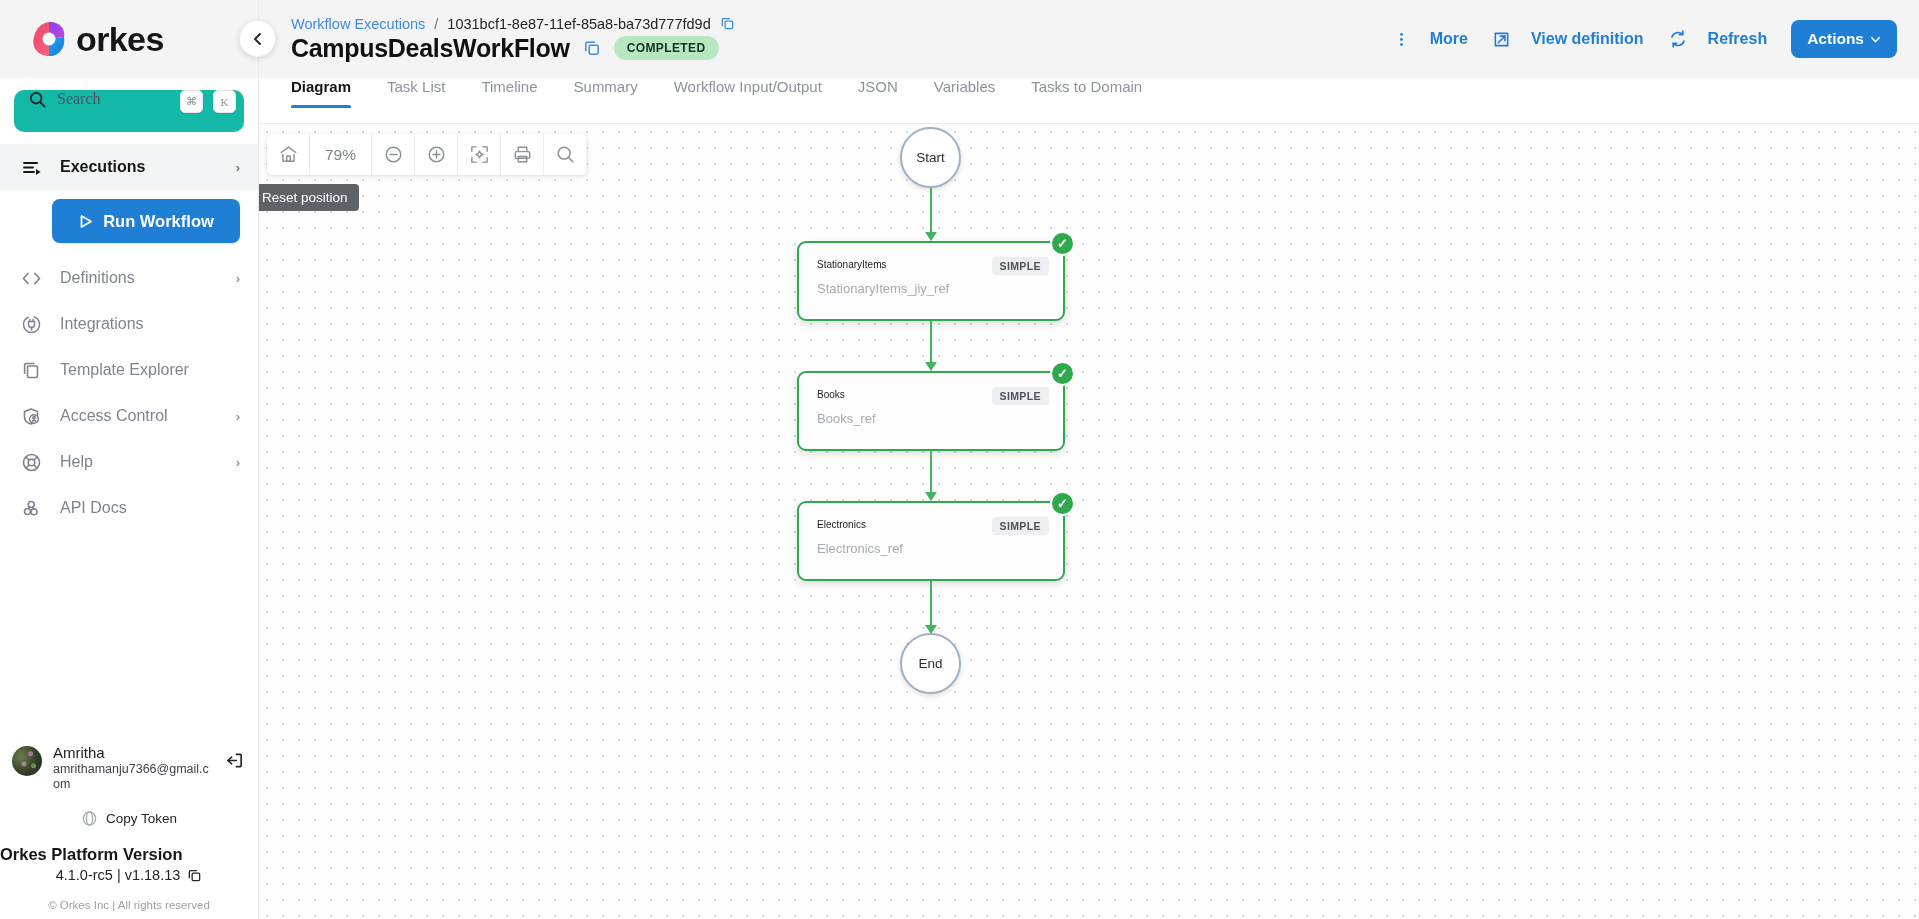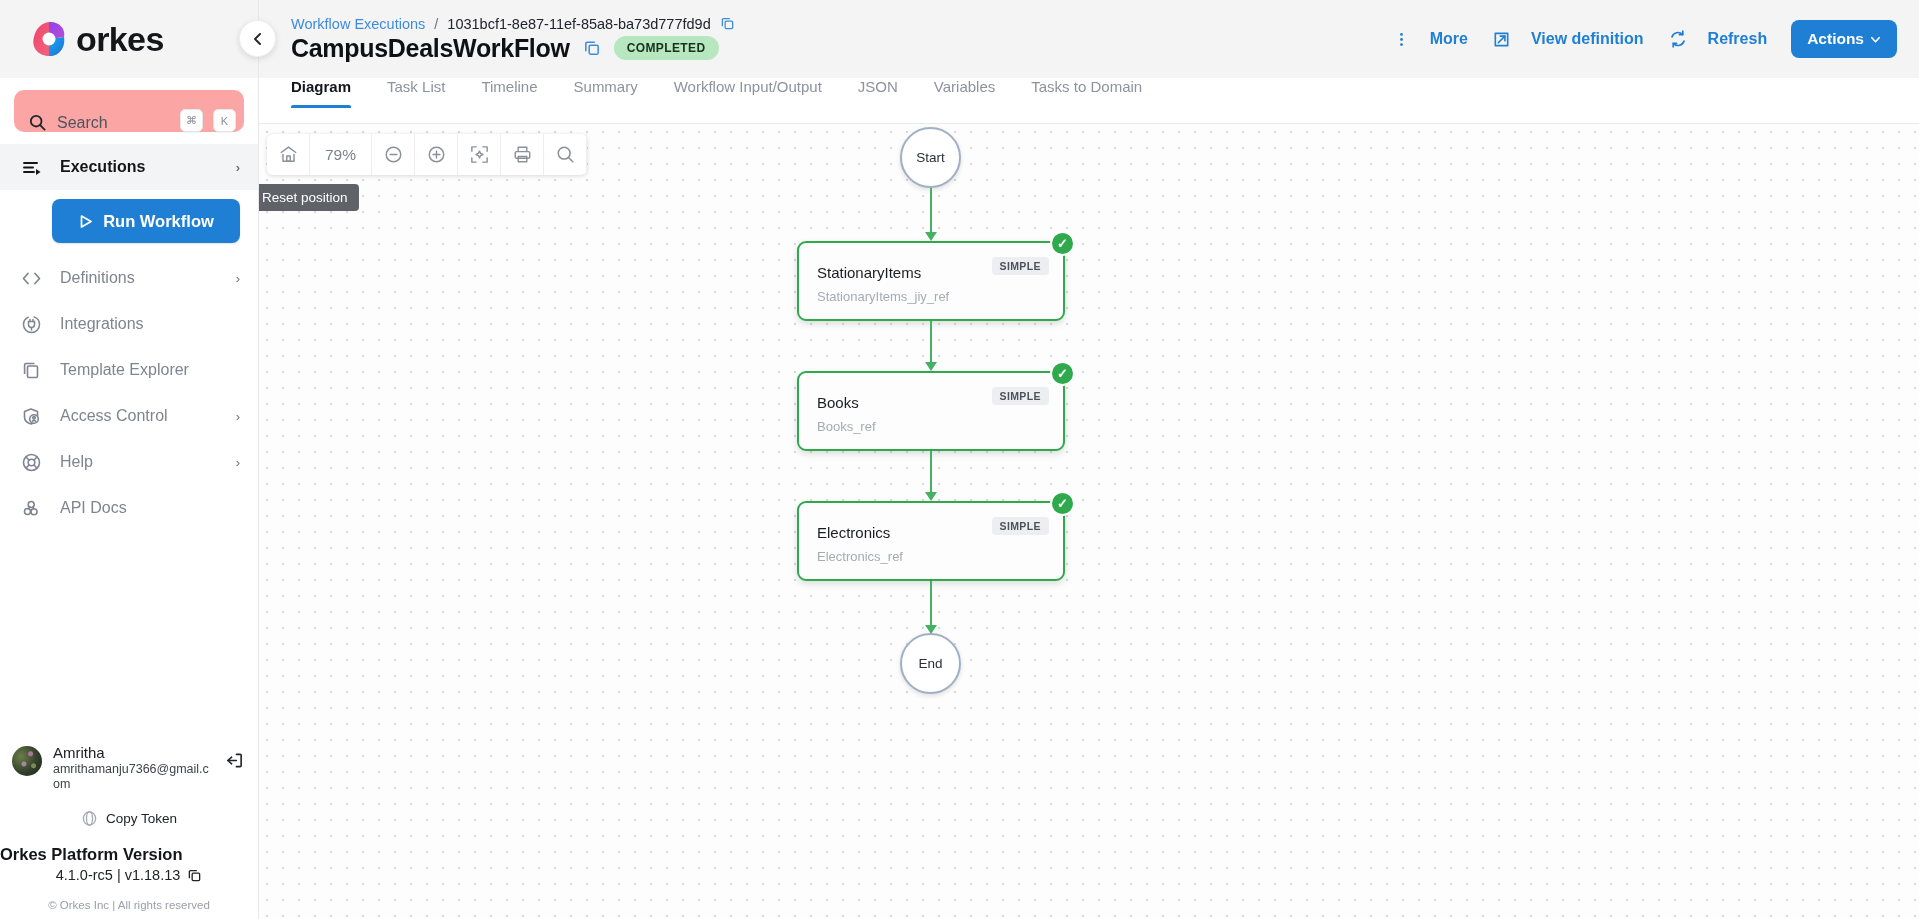--- a/index.html
+++ b/index.html
@@ -34,23 +34,24 @@
     position: absolute; right: -18px; top: 20px;
     width: 37px; height: 37px; border-radius: 50%;
     background: #fff; border: 1px solid #eceef0;
     box-shadow: 0 2px 6px rgba(0,0,0,0.12);
     display: flex; align-items: center; justify-content: center;
     cursor: pointer; z-index: 30;
   }
 
   .search-wrap { padding: 12px 14px 10px 14px; }
   .search-box {
-    height: 42px; background: #fca5a5; border-radius: 10px;
-    display: flex; align-items: flex-end; padding: 0 8px 0 14px; gap: 10px;
+    height: 42px; background: #14b8a6; border-radius: 10px;
+    display: flex; align-items: flex-start; padding: 0 8px 0 14px; gap: 10px;
     cursor: text;
+    font-family: Liberation Serif, serif;
   }
   .search-box .ph { flex: 1; font-size: 16px; color: #4c5460; }
   .kbd {
     min-width: 23px; height: 23px; border-radius: 5px;
     background: #fdfdfd; border: 1px solid #e4e6ea;
     box-shadow: 0 1px 1px rgba(0,0,0,0.06);
     font-size: 11px; color: #8a9099;
     display: flex; align-items: center; justify-content: center; padding: 0 5px;
   }
 
@@ -185,21 +186,21 @@
     display: flex; align-items: center; justify-content: center;
     font-size: 13.5px; color: #2c2f35;
     box-shadow: 0 2px 5px rgba(0,0,0,0.12);
   }
   .node-task {
     position: absolute; width: 268px; height: 80px;
     background: #fdfdfd; border: 2.2px solid #2eaa4d; border-radius: 9px;
     box-shadow: 0 3px 7px rgba(0,0,0,0.13);
     padding: 13px 16px 0 18px; cursor: pointer;
   }
-  .node-task .nm { font-size: 15px; color: #1c1d21; line-height: 17px; margin-top: 8px; }
+  .node-task .nm { font-size: 10px; color: #1c1d21; line-height: 17px; }
   .node-task .rf { font-size: 13px; color: #a6abb3; line-height: 17px; margin-top: 7px; }
   .node-badge {
     position: absolute; top: 14px; right: 14px;
     background: #eceef1; color: #4d525a; font-size: 10.5px; font-weight: 700;
     letter-spacing: .4px; border-radius: 4px; padding: 3px 8px;
   }
   .node-check {
     position: absolute; top: -12px; right: -12px;
     width: 25px; height: 25px; border-radius: 50%;
     background: #2eaa4d; border: 2px solid #fff;

